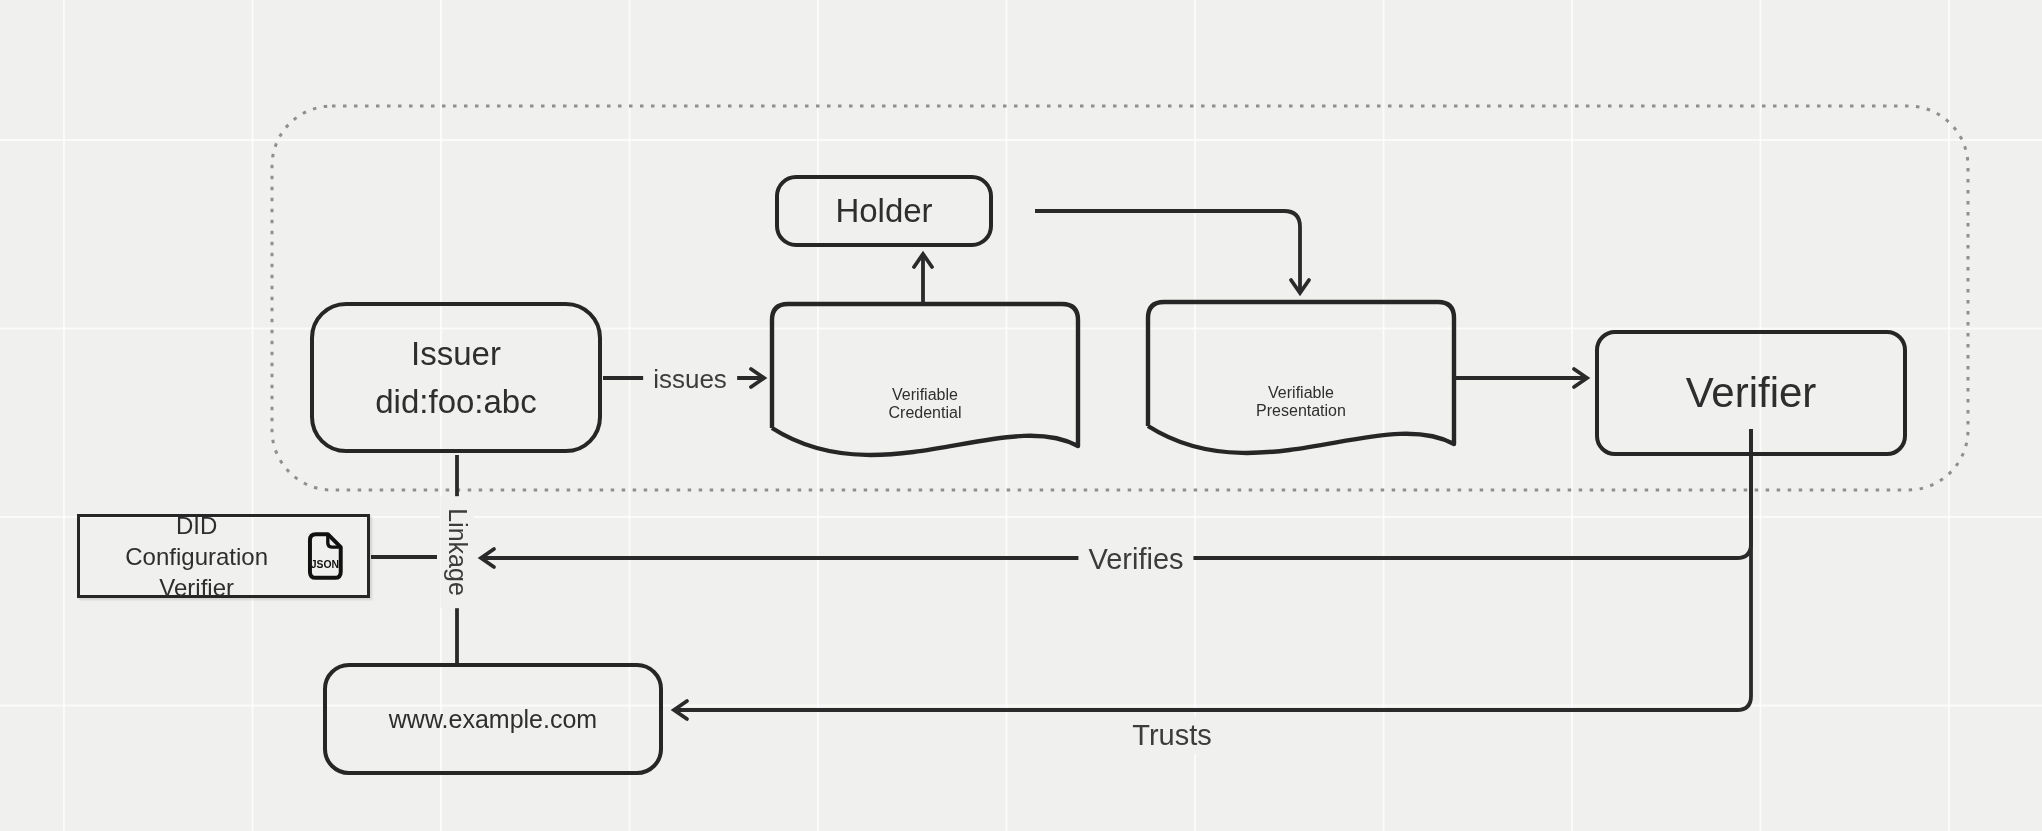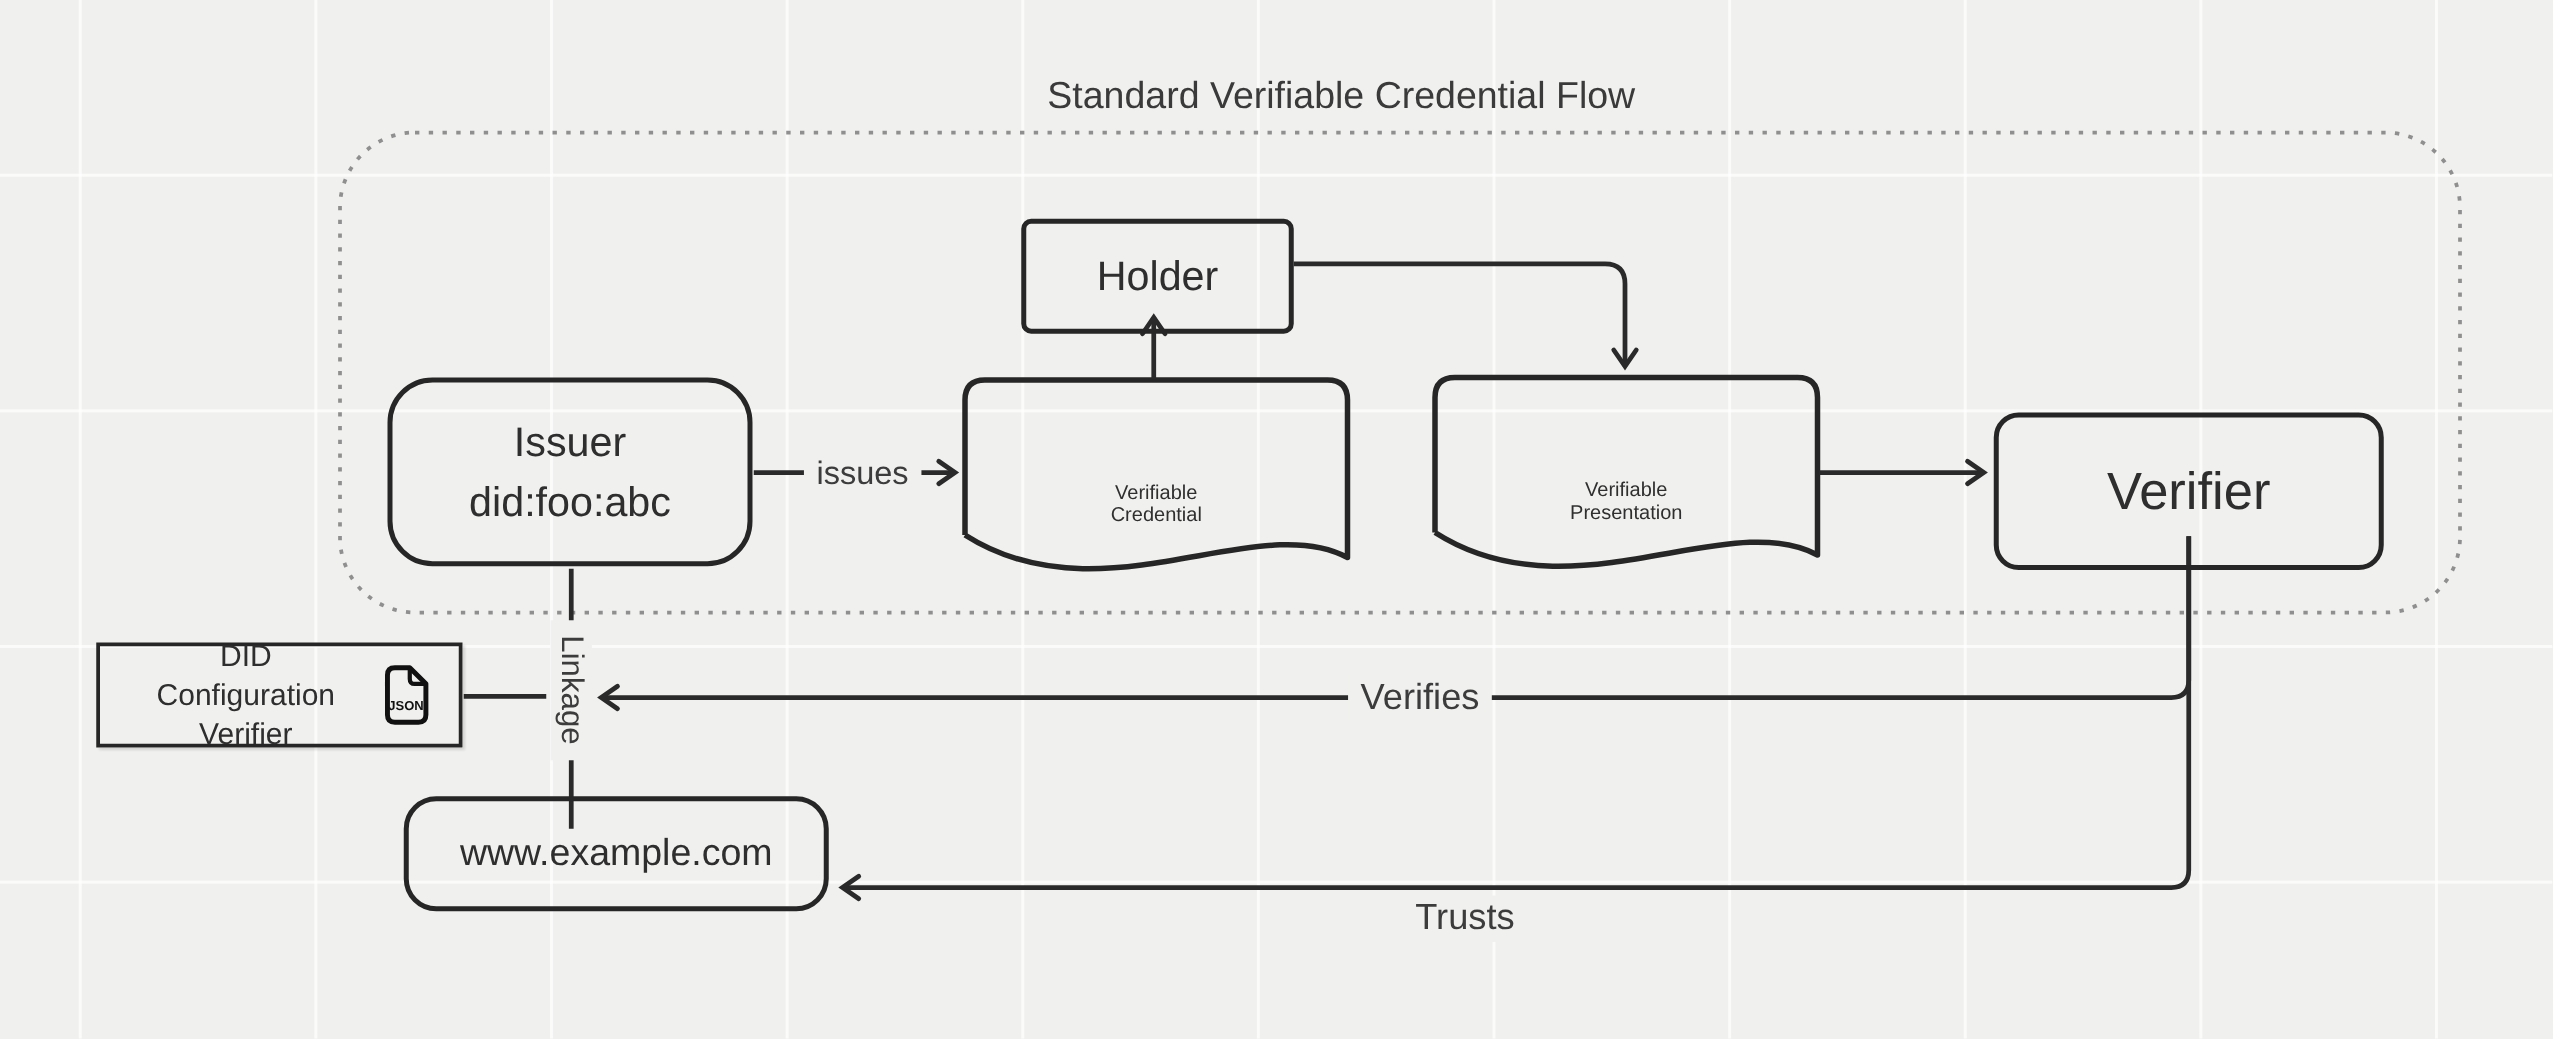--- a/index.html
+++ b/index.html
@@ -19,24 +19,24 @@
   svg.layer{position:absolute;left:0;top:0;}
   .node{
     position:absolute;
     box-sizing:border-box;
     display:flex;align-items:center;justify-content:center;
     text-align:center;
     color:#2e2e2e;
   }
   .rounded{border:4px solid #262626;background:transparent;}
   .node .lines{line-height:48px;font-size:33px;}
-  .holder{left:817px;top:175px;width:218px;height:92px;border-radius:8px;font-size:33px;}
+  .holder{left:775px;top:175px;width:218px;height:72px;border-radius:21px;font-size:33px;}
   .issuer{left:310px;top:302px;width:292px;height:151px;border-radius:36px;}
   .verifier{left:1595px;top:330px;width:312px;height:126px;border-radius:20px;font-size:42px;}
-  .website{left:323px;top:637px;width:340px;height:92px;border-radius:26px;font-size:30px;}
+  .website{left:323px;top:663px;width:340px;height:112px;border-radius:26px;font-size:25px;}
   .didbox{
     left:77px;top:514px;width:293px;height:84px;
     border:3px solid #262626;border-radius:0;
     box-shadow:2px 2px 2px rgba(0,0,0,.12);
     display:flex;align-items:center;justify-content:center;gap:14px;
     padding:0 22px;
   }
   .didbox .lines{font-size:24px;line-height:31px;}
   .docnode{
     position:absolute;
@@ -92,21 +92,20 @@
     <path class="stroke" marker-end="url(#arrow)" d="M 603,378 H 764"></path>
     <path class="stroke" marker-end="url(#arrow)" d="M 923,303 V 254"></path>
     <path class="stroke" marker-end="url(#arrow)" d="M 1035,211 H 1284 Q 1300,211 1300,227 V 293"></path>
     <path class="stroke" marker-end="url(#arrow)" d="M 1455,378 H 1587"></path>
     <path class="stroke" marker-end="url(#arrow)" d="M 1751,429 V 544 Q 1751,558 1737,558 H 481"></path>
     <path class="stroke" marker-end="url(#arrow)" d="M 1751,429 V 696 Q 1751,710 1737,710 H 674"></path>
     <path class="stroke" d="M 371,557 H 437"></path>
     <path class="stroke" d="M 457,455 V 663"></path>
   </svg>
 
-  <div class="title">Standard Verifiable Credential Flow</div>
 
   <div class="node rounded holder">
     <span>Holder</span>
   </div>
 
   <div class="node rounded issuer">
     <div class="lines">
       <div>Issuer</div>
       <div>did:foo:abc</div>
     </div>

